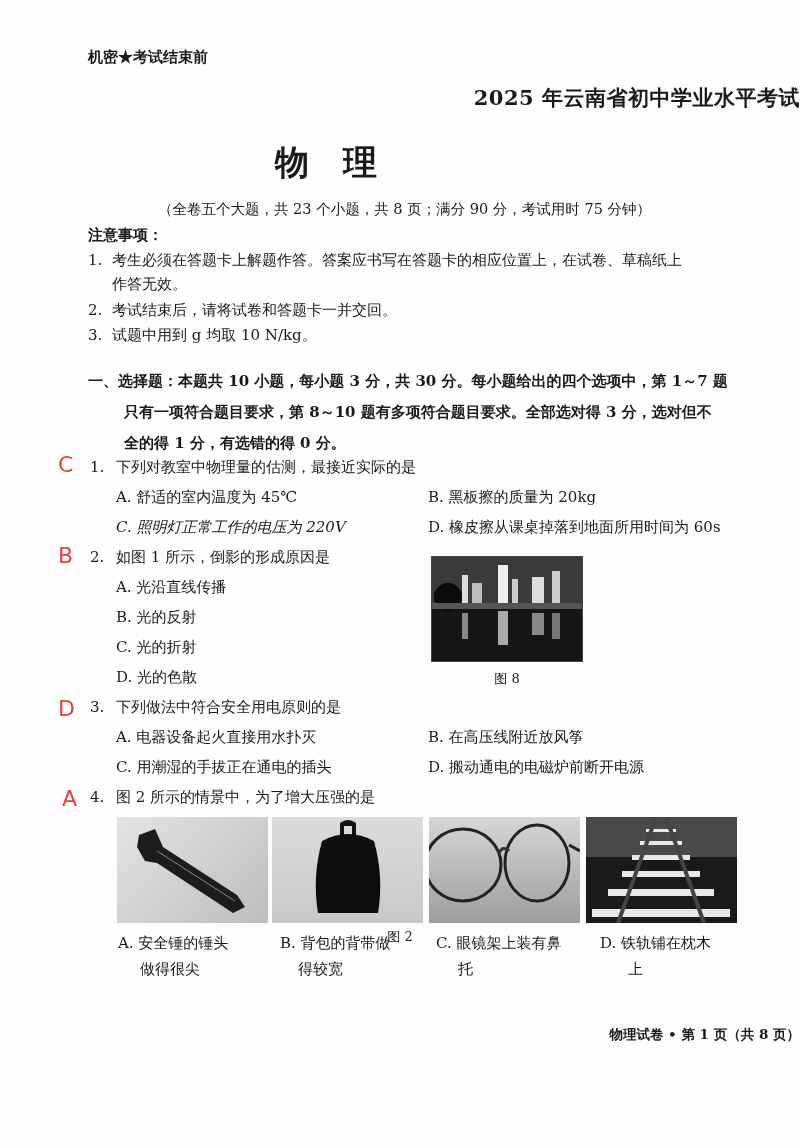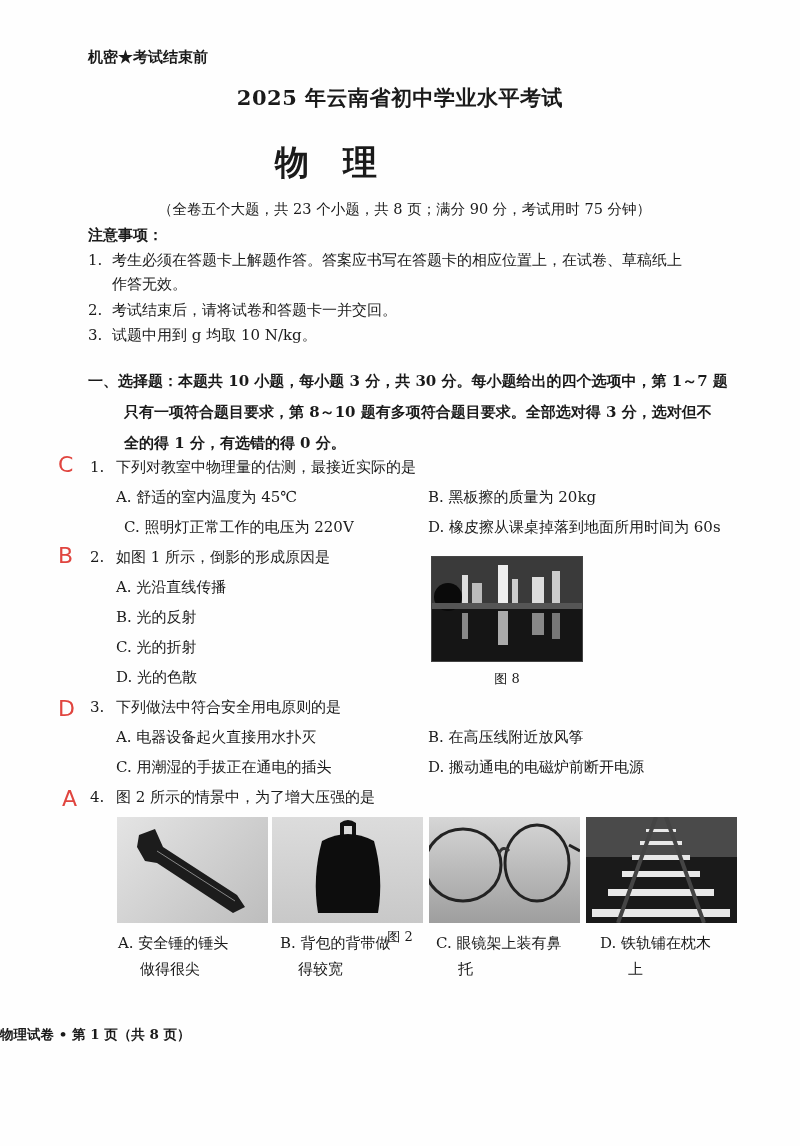--- a/index.html
+++ b/index.html
@@ -1,21 +1,21 @@
 <!DOCTYPE html>
 <html><head>
 <meta charset="utf-8">
 <style>
   * { box-sizing: border-box; margin: 0; padding: 0; }
   html, body { width: 800px; height: 1146px; background: #fefefe; }
   body { position: relative; font-family: "DejaVu Serif", "Liberation Serif", serif; color: #1a1a1a; overflow: hidden; }
   .abs { position: absolute; }
 
   .secret { left: 88px; top: 48px; font-size: 15px; font-weight: bold; }
-  .title { left: 0; width: 800px; top: 84px; text-align: center; font-size: 21px; font-weight: bold; letter-spacing: 0.5px; }
+  .title { left: 0; width: 800px; top: 84px; text-align: right; font-size: 21px; font-weight: bold; letter-spacing: 0.5px; }
   .subject { left: 0; width: 652px; top: 140px; text-align: center; font-size: 34px; font-weight: bold; letter-spacing: 34px; padding-left: 34px; }
   .info { left: 0; width: 800px; top: 200px; text-align: center; font-size: 14.5px; padding-left: 9px; }
 
   .notes-head { left: 88px; top: 226px; font-size: 15px; font-weight: bold; }
   .note { left: 88px; font-size: 15px; line-height: 20px; }
   .note .num { display: inline-block; width: 24px; }
   .note .cont { padding-left: 24px; display: block; }
 
   .sec1 { left: 88px; top: 366px; width: 690px; font-size: 15px; line-height: 31px; font-weight: bold; }
   .sec1 .indent { padding-left: 36px; display: block; }
@@ -28,21 +28,21 @@
   .figure1 { left: 431px; top: 556px; width: 152px; height: 106px; background: #111; overflow: hidden; border: 1px solid #444; }
   .fig-cap { font-size: 13px; text-align: center; }
 
   .pic { top: 817px; height: 106px; width: 151px; overflow: hidden; }
   .pic-a { left: 117px; background: linear-gradient(135deg, #e4e4e4, #bdbdbd); }
   .pic-b { left: 272px; background: linear-gradient(180deg, #dcdcdc, #c8c8c8); }
   .pic-c { left: 429px; background: linear-gradient(180deg, #d6d6d6, #9e9e9e); }
   .pic-d { left: 586px; width: 151px; background: #222; }
   .pic-cap { font-size: 15px; line-height: 26px; top: 930px; }
 
-  .footer { left: 0; width: 800px; top: 1026px; text-align: left; font-size: 13.5px; font-weight: bold; }
+  .footer { left: 0; width: 800px; top: 1026px; text-align: right; font-size: 13.5px; font-weight: bold; }
 </style>
 </head>
 <body>
 
 <div class="abs secret">机密★考试结束前</div>
 <div class="abs title">2025 年云南省初中学业水平考试</div>
 <div class="abs subject">物理</div>
 <div class="abs info">（全卷五个大题，共 23 个小题，共 8 页；满分 90 分，考试用时 75 分钟）</div>
 
 <div class="abs notes-head">注意事项：</div>
@@ -62,21 +62,21 @@
   <span class="indent">只有一项符合题目要求，第 8～10 题有多项符合题目要求。全部选对得 3 分，选对但不</span>
   <span class="indent">全的得 1 分，有选错的得 0 分。</span>
 </div>
 
 <div class="abs mark" style="left:58px; top:452px;">C</div>
 <div class="abs q" style="left:90px; top:458px;">
   <span class="qnum">1.</span><span>下列对教室中物理量的估测，最接近实际的是</span>
 </div>
 <div class="abs opt" style="left:116px; top:488px;">A. 舒适的室内温度为 45℃</div>
 <div class="abs opt" style="left:428px; top:488px;">B. 黑板擦的质量为 20kg</div>
-<div class="abs opt" style="left:124px; top:518px;">C. 照明灯正常工作的电压为 220V</div>
+<div class="abs opt" style="left:116px; top:518px;font-style:italic;">C. 照明灯正常工作的电压为 220V</div>
 <div class="abs opt" style="left:428px; top:518px;">D. 橡皮擦从课桌掉落到地面所用时间为 60s</div>
 
 <div class="abs mark" style="left:58px; top:543px;">B</div>
 <div class="abs q" style="left:90px; top:548px;">
   <span class="qnum">2.</span><span>如图 1 所示，倒影的形成原因是</span>
 </div>
 <div class="abs opt" style="left:116px; top:578px;">A. 光沿直线传播</div>
 <div class="abs opt" style="left:116px; top:608px;">B. 光的反射</div>
 <div class="abs opt" style="left:116px; top:638px;">C. 光的折射</div>
 <div class="abs opt" style="left:116px; top:668px;">D. 光的色散</div>

